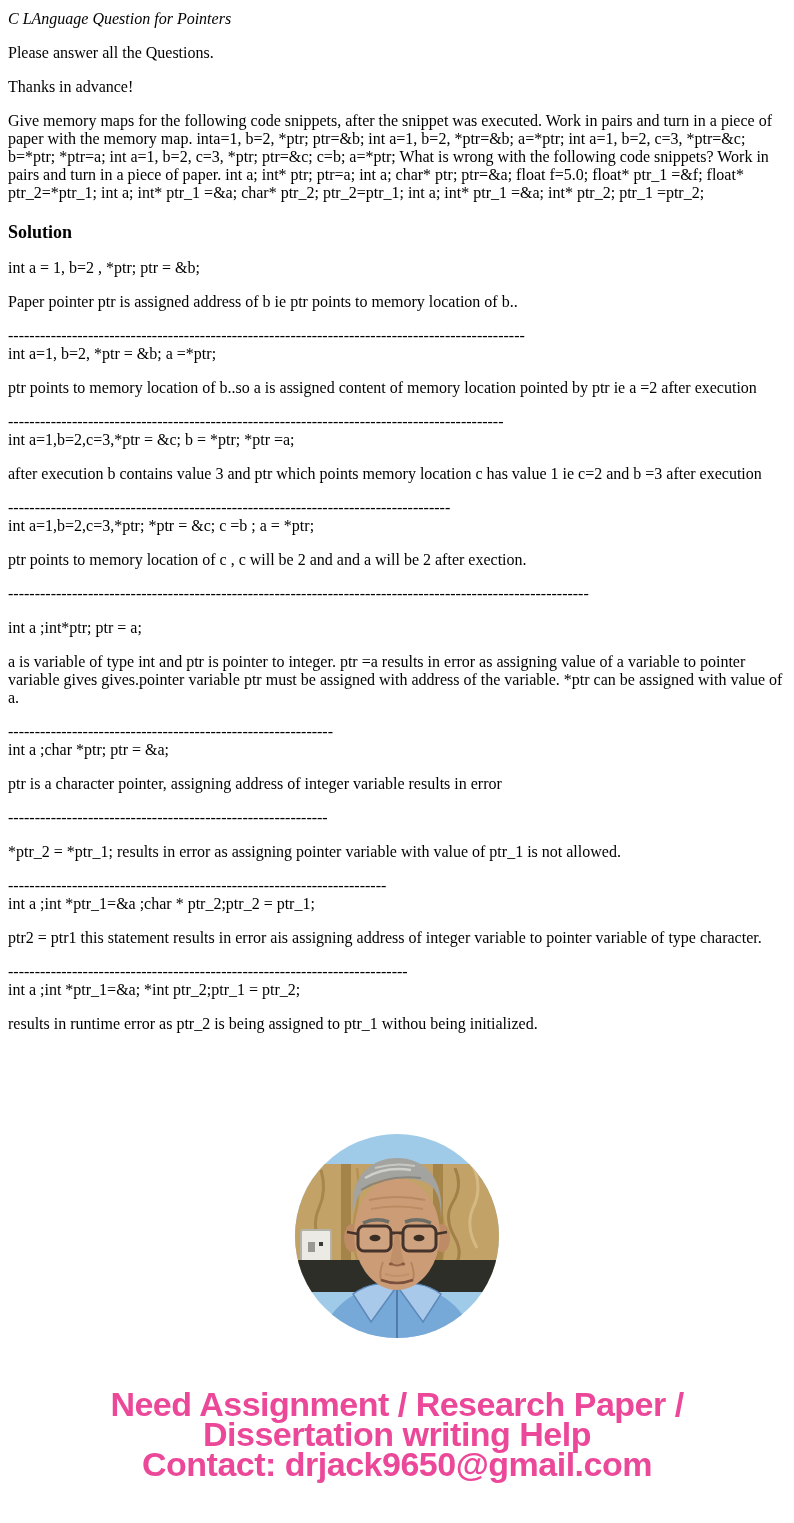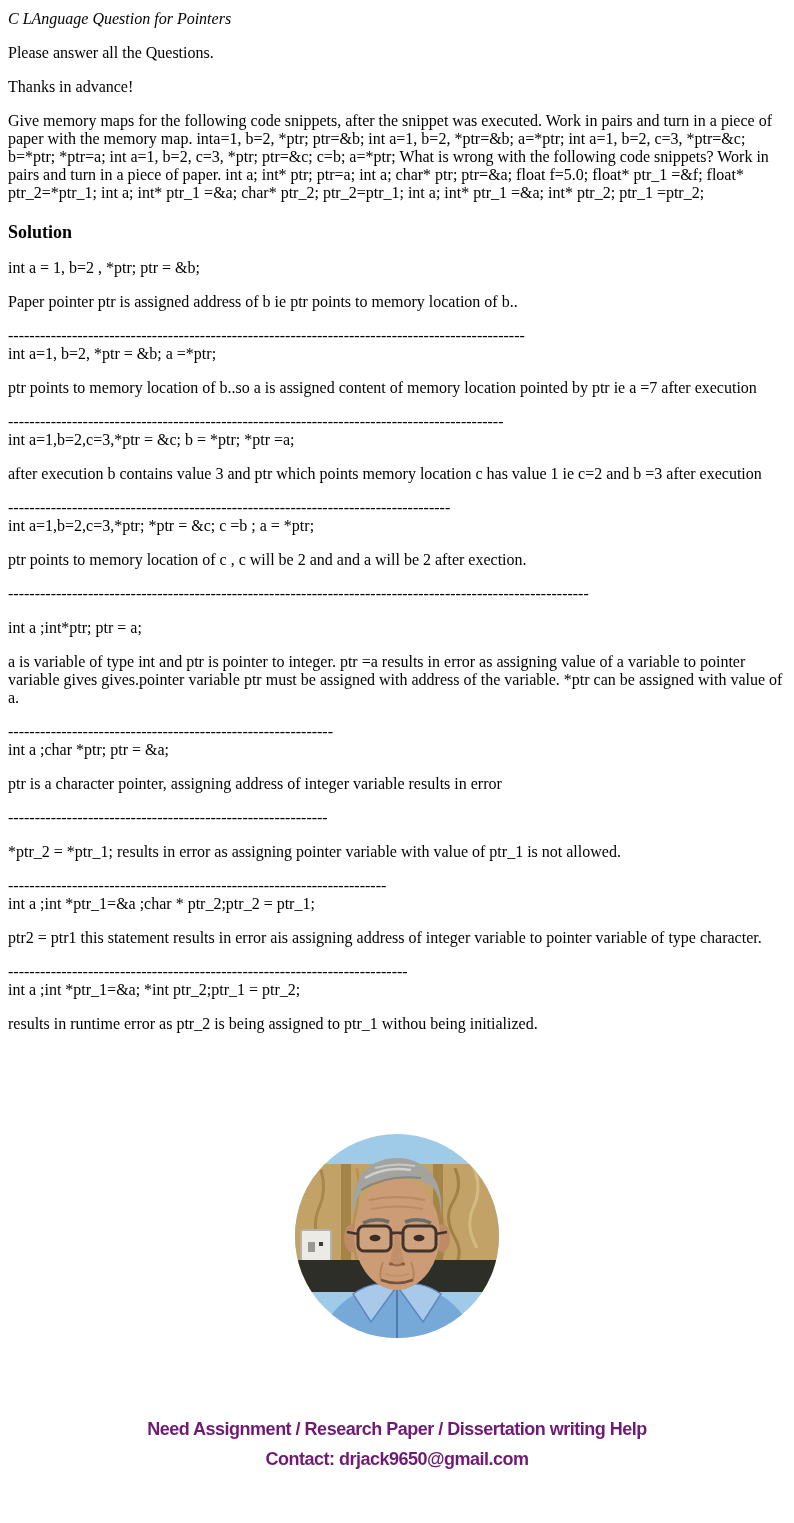--- a/index.html
+++ b/index.html
@@ -41,49 +41,49 @@
   }
   .avatar {
     width: 204px;
     height: 204px;
     border-radius: 50%;
     overflow: hidden;
     flex: 0 0 auto;
   }
   .avatar svg { display: block; }
   .footer {
-    margin-top: 76px;
+    margin-top: 51px;
     text-align: center;
     font-family: "Liberation Sans", "DejaVu Sans", sans-serif;
     font-weight: 700;
-    font-size: 18px;
+    font-size: 34px;
     line-height: 30px;
     letter-spacing: -0.5px;
-    color: #701a75;
+    color: #ec4899;
   }
   .footer .help {
     max-width: 700px;
     margin: 0 auto;
   }
 </style>
 </head>
 <body>
 
 <div class="page">
 
   <div id="blocks">
       <p class="block">C LAnguage Question for Pointers</p>
       <p class="block">Please answer all the Questions.</p>
       <p class="block">Thanks in advance!</p>
       <p class="block">Give memory maps for the following code snippets, after the snippet was executed. Work in pairs and turn in a piece of paper with the memory map. inta=1, b=2, *ptr; ptr=&amp;b; int a=1, b=2, *ptr=&amp;b; a=*ptr; int a=1, b=2, c=3, *ptr=&amp;c; b=*ptr; *ptr=a; int a=1, b=2, c=3, *ptr; ptr=&amp;c; c=b; a=*ptr; What is wrong with the following code snippets? Work in pairs and turn in a piece of paper. int a; int* ptr; ptr=a; int a; char* ptr; ptr=&amp;a; float f=5.0; float* ptr_1 =&amp;f; float* ptr_2=*ptr_1; int a; int* ptr_1 =&amp;a; char* ptr_2; ptr_2=ptr_1; int a; int* ptr_1 =&amp;a; int* ptr_2; ptr_1 =ptr_2;</p>
       <h3 class="block heading">Solution</h3>
       <p class="block">int a = 1, b=2 , *ptr; ptr = &amp;b;</p>
       <p class="block">Paper pointer ptr is assigned address of b ie ptr points to memory location of b..</p>
       <p class="block"><span class="sep-text">-------------------------------------------------------------------------------------------------</span><br><span>int a=1, b=2, *ptr = &amp;b; a =*ptr;</span></p>
-      <p class="block">ptr points to memory location of b..so a is assigned content of memory location pointed by ptr ie a =7 after execution</p>
+      <p class="block">ptr points to memory location of b..so a is assigned content of memory location pointed by ptr ie a =2 after execution</p>
       <p class="block"><span class="sep-text">---------------------------------------------------------------------------------------------</span><br><span>int a=1,b=2,c=3,*ptr = &amp;c; b = *ptr; *ptr =a;</span></p>
       <p class="block">after execution b contains value 3 and ptr which points memory location c has value 1 ie c=2 and b =3 after execution</p>
       <p class="block"><span class="sep-text">-----------------------------------------------------------------------------------</span><br><span>int a=1,b=2,c=3,*ptr; *ptr = &amp;c; c =b ; a = *ptr;</span></p>
       <p class="block">ptr points to memory location of c , c will be 2 and and a will be 2 after exection.</p>
       <p class="block sep-text">-------------------------------------------------------------------------------------------------------------</p>
       <p class="block">int a ;int*ptr; ptr = a;</p>
       <p class="block">a is variable of type int and ptr is pointer to integer. ptr =a results in error as assigning value of a variable to pointer variable gives gives.pointer variable ptr must be assigned with address of the variable. *ptr can be assigned with value of a.</p>
       <p class="block"><span class="sep-text">-------------------------------------------------------------</span><br><span>int a ;char *ptr; ptr = &amp;a;</span></p>
       <p class="block">ptr is a character pointer, assigning address of integer variable results in error</p>
       <p class="block"><span class="sep-text">------------------------------------------------------------</span><br></p>

